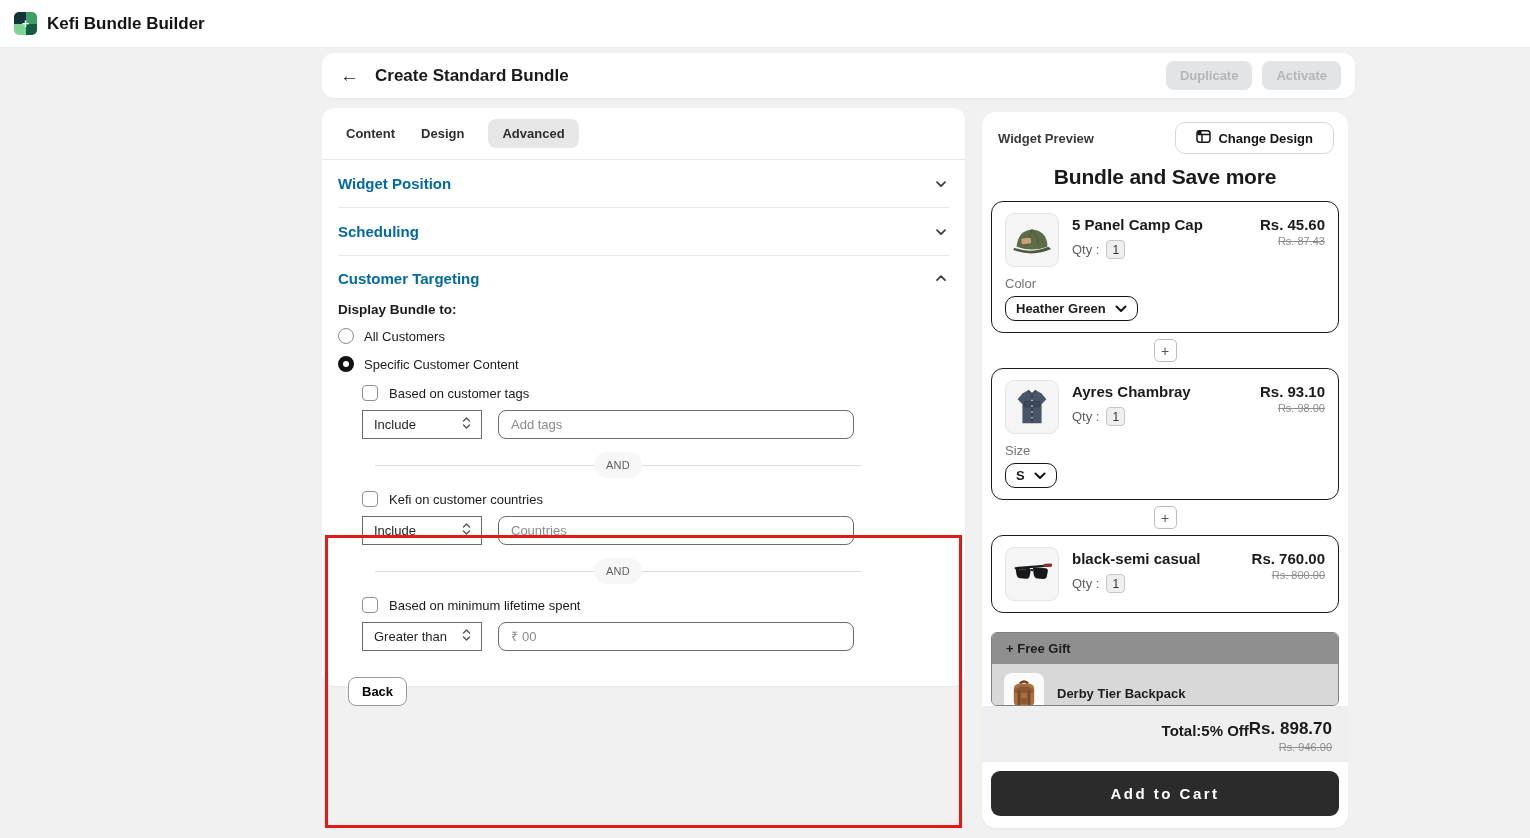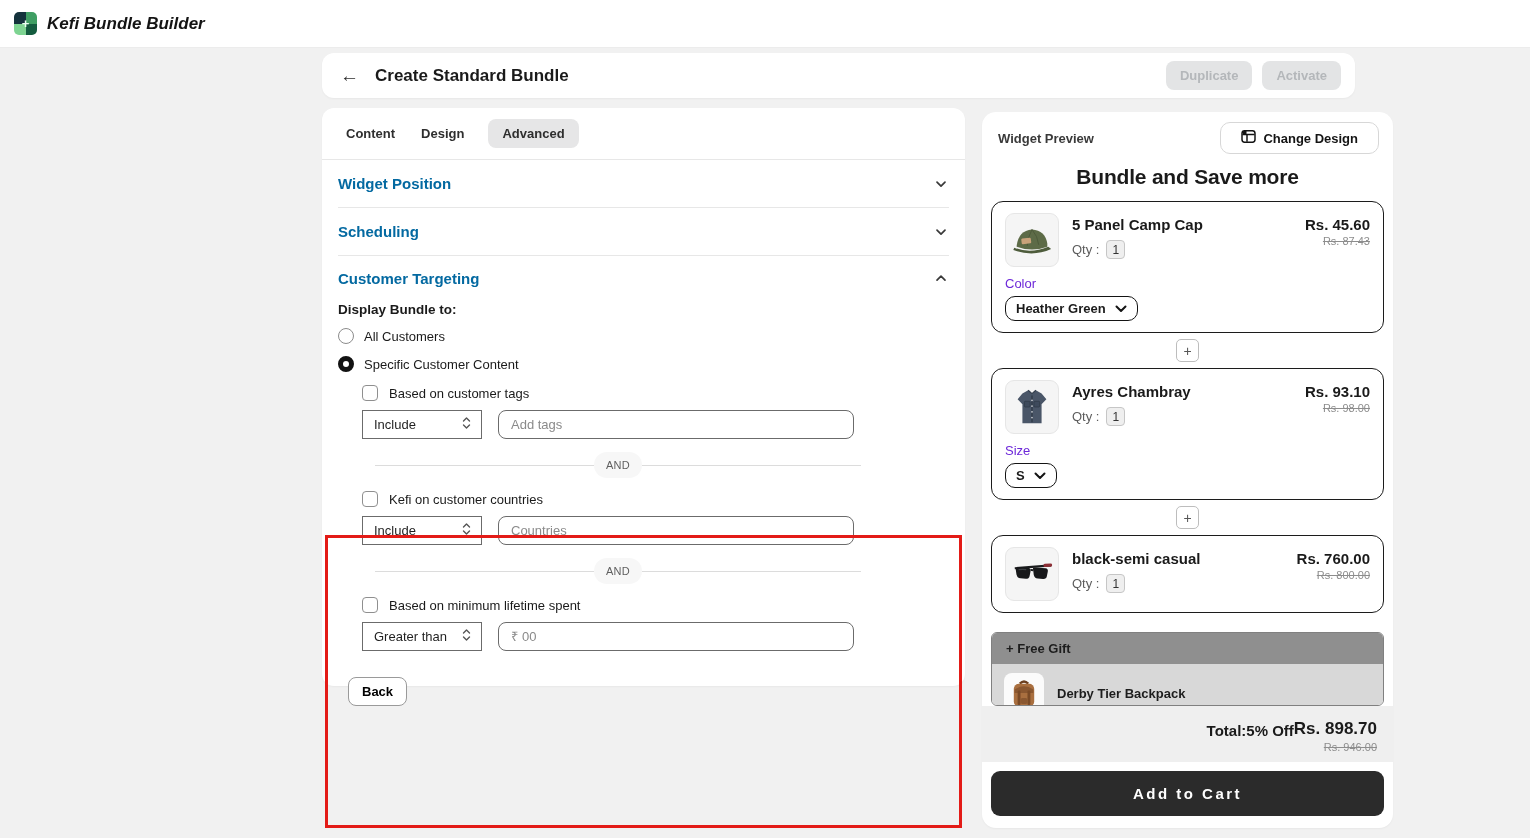--- a/index.html
+++ b/index.html
@@ -22,21 +22,21 @@
     width: 23px; height: 23px; border-radius: 5px; overflow: hidden;
     display: grid; grid-template-columns: 1fr 1fr; grid-template-rows: 1fr 1fr;
     position: relative; flex: 0 0 auto;
   }
   .app-logo .q1 { background:#14323c; } .app-logo .q2 { background:#3f9e63; }
   .app-logo .q3 { background:#7ed492; } .app-logo .q4 { background:#145c3f; }
   .app-logo .plus {
     position: absolute; left: 50%; top: 50%; transform: translate(-50%,-52%);
     color: #eafff0; font-size: 13px; font-weight: 700; line-height: 1;
   }
-  .app-title { font-size: 17px; font-weight: 700; margin-left: 10px; color:#141414;font-style:italic; }
+  .app-title { font-size: 17px; font-weight: 700; margin-left: 10px; color:#141414; }
 
   
   .header-card {
     position: absolute; left: 322px; top: 53px; width: 1033px; height: 45px;
     background: #fff; border-radius: 12px; display: flex; align-items: center;
     padding: 0 14px; box-shadow: 0 1px 2px rgba(0,0,0,.04);
   }
   .back-arrow { font-size: 19px; color: #2b2b2b; cursor: pointer; padding: 0 4px; }
   .page-title { font-size: 17px; font-weight: 700; margin-left: 12px; }
   .header-actions { margin-left: auto; display: flex; gap: 10px; }
@@ -97,21 +97,21 @@
     border: 3px solid #e31b17; pointer-events: none;
   }
 
   .back-btn {
     margin: 26px 0 0 26px; background: #fff; border: 1.5px solid #9a9a9a; border-radius: 8px;
     padding: 6px 13px; font-size: 13px; font-weight: 600; font-family: inherit; cursor: pointer;
   }
 
   
   .preview-panel {
-    position: absolute; left: 982px; top: 112px; width: 411px; height: 716px;
+    position: absolute; left: 982px; top: 112px; width: 366px; height: 716px;
     background: #fff; border-radius: 14px; box-shadow: 0 1px 2px rgba(0,0,0,.04);
     display: flex; flex-direction: column; overflow: hidden;
   }
   .preview-header { display: flex; justify-content: space-between; align-items: center; padding: 10px 14px 2px 16px; }
   .preview-label { font-size: 13px; font-weight: 600; color: #3a3a3a; }
   .change-design-btn {
     display: flex; align-items: center; gap: 7px; background: #fff;
     border: 1px solid #d7d7d7; border-radius: 10px; padding: 6px 20px;
     font-size: 13px; font-weight: 700; font-family: inherit; cursor: pointer; color:#141414;
   }
@@ -131,21 +131,21 @@
   .qty-row { display: flex; align-items: center; margin-top: 7px; font-size: 13px; color: #5c5c5c; }
   .qty-box {
     width: 19px; height: 19px; margin-left: 7px; background: #efefef; border: 1px solid #c6c6c6;
     border-radius: 4px; display: flex; align-items: center; justify-content: center;
     font-size: 12px; color: #333;
   }
   .pc-price { text-align: right; padding-top: 3px; }
   .price-now { font-size: 15px; font-weight: 700; white-space: nowrap; }
   .price-was { font-size: 11px; color: #8d8d8d; text-decoration: line-through; margin-top: 2px; }
   .variant { margin-top: 9px; }
-  .variant-label { font-size: 13px; color: #6d28d9; margin-bottom: 5px; }
+  .variant-label { font-size: 13px; color: #737373; margin-bottom: 5px; }
   .variant-select {
     display: inline-flex; align-items: center; gap: 9px; border: 1.5px solid #141414;
     border-radius: 10px; padding: 4px 10px; font-size: 13px; font-weight: 600; cursor: pointer; background:#fff;
   }
 
   .plus-row { display: flex; justify-content: center; margin: 6px 0; }
   .plus-btn {
     width: 23px; height: 23px; border: 1px solid #bdbdbd; background: #fff; border-radius: 5px;
     font-size: 14px; color: #555; display: flex; align-items: center; justify-content: center;
     cursor: pointer; font-family: inherit;

